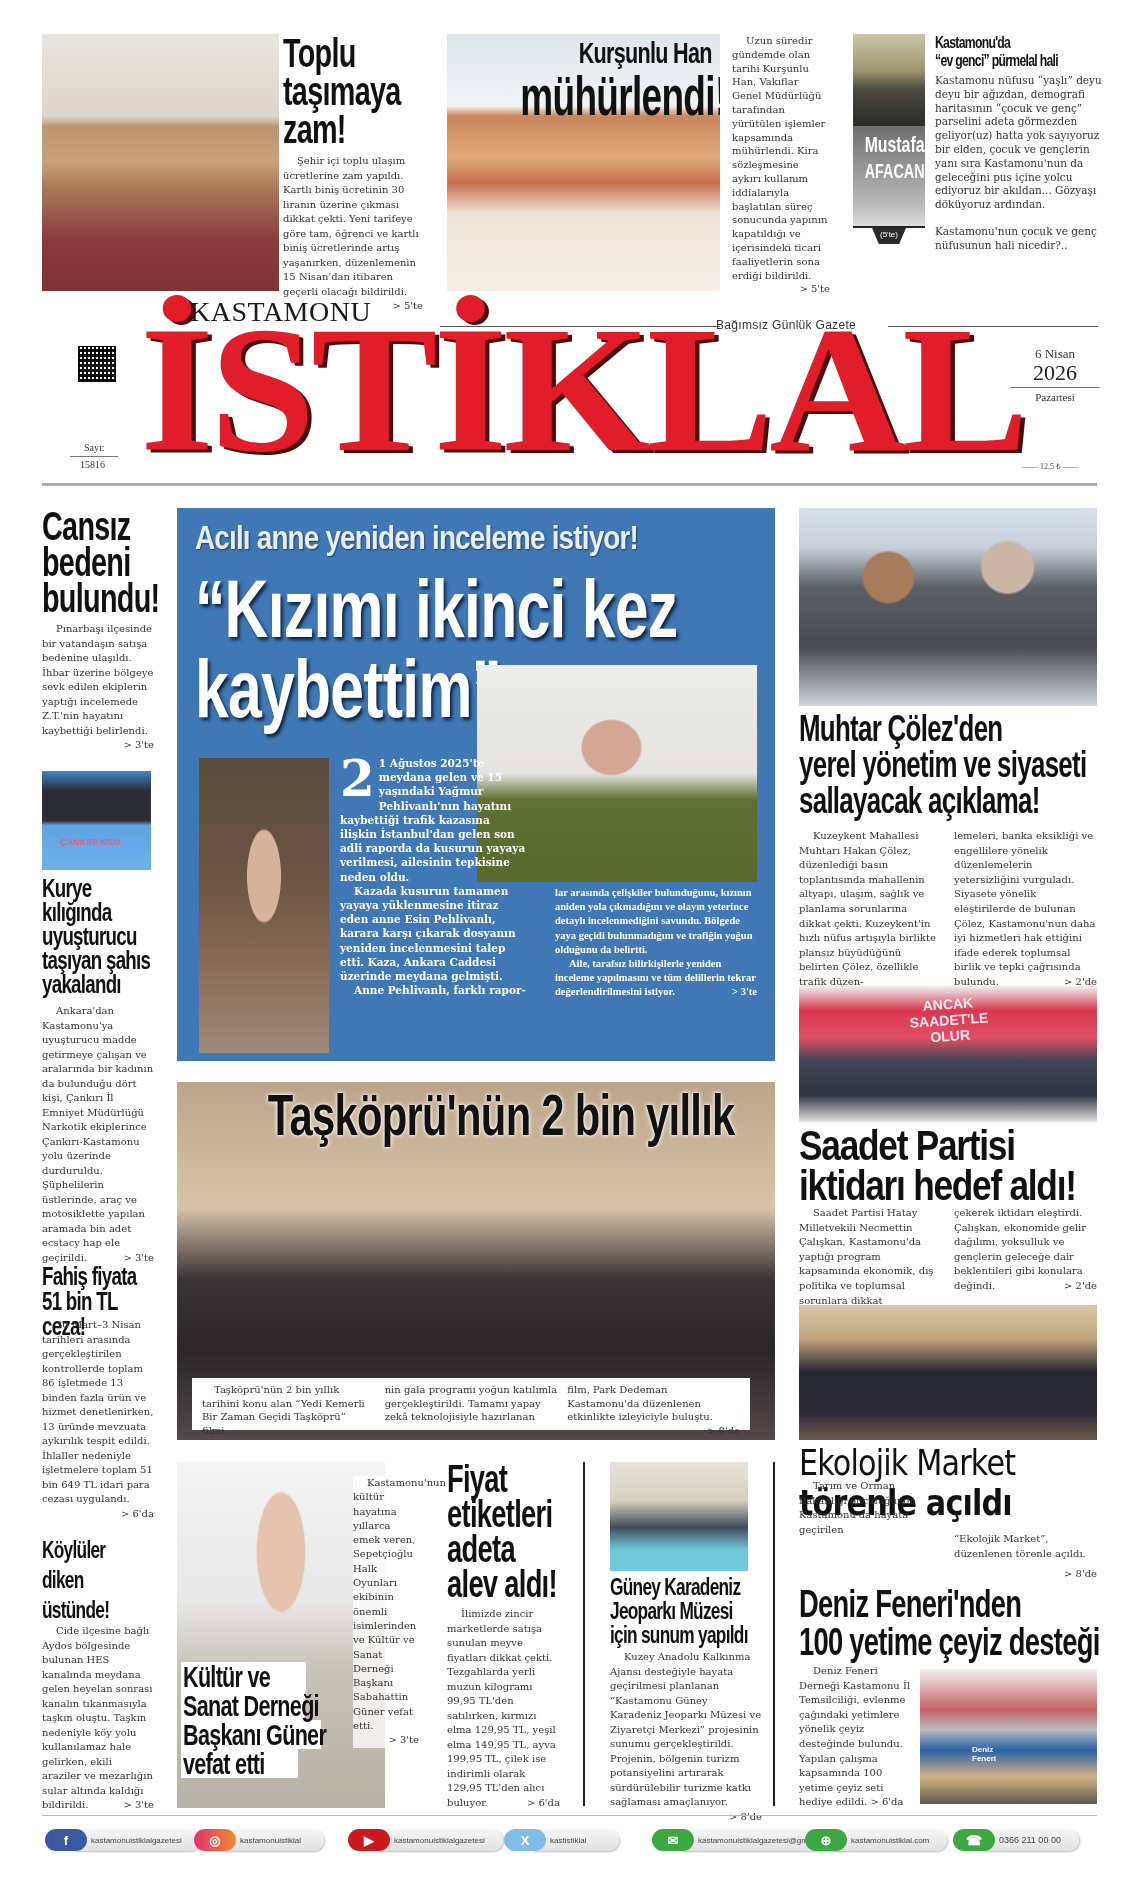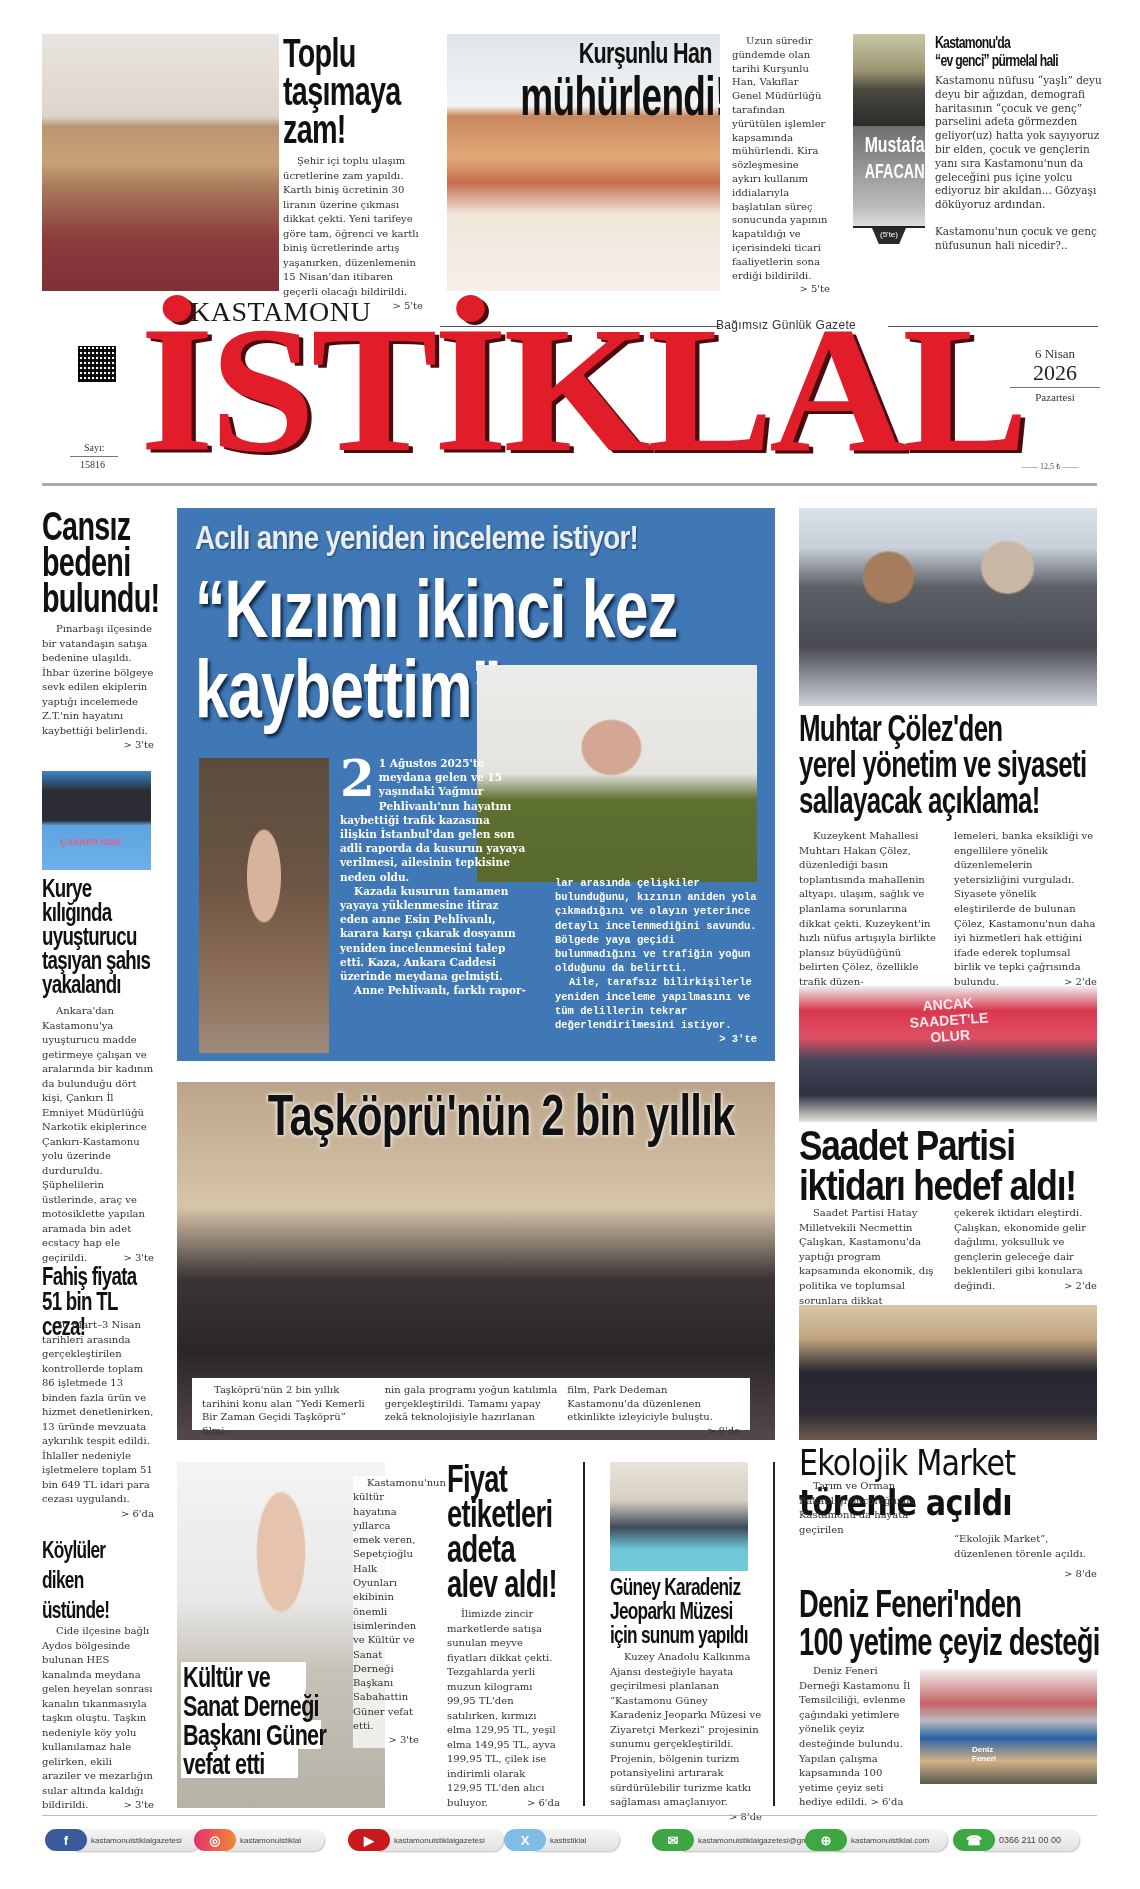--- a/index.html
+++ b/index.html
@@ -121,21 +121,21 @@
   <div class="hl" style="position:absolute;left:18px;top:12px;font-size:34px;color:#e8edf2;text-shadow:1px 1px 2px #1e3d5e;white-space:nowrap"><span class="cond" style="transform:scaleX(.82)">Acılı anne yeniden inceleme istiyor!</span></div>
   <div class="hl" style="position:absolute;left:18px;top:60px;font-size:82px;color:#fff;text-shadow:3px 3px 4px #0d2440;white-space:nowrap"><span class="cond" style="transform:scaleX(.74)">“Kızımı ikinci kez</span></div>
   <div class="hl" style="position:absolute;left:18px;top:140px;font-size:82px;color:#fff;text-shadow:3px 3px 4px #0d2440;white-space:nowrap"><span class="cond" style="transform:scaleX(.74)">kaybettim”</span></div>
   <div class="photo ph-mother" style="left:300px;top:157px;width:280px;height:217px"></div>
   <div class="photo ph-girl" style="left:22px;top:250px;width:130px;height:295px"></div>
   <div class="abs" style="left:163px;top:248px;width:190px;font-family:'DejaVu Serif',serif;font-weight:700;font-size:10.5px;line-height:14.2px;color:#fff">
     <span style="float:left;font-size:50px;line-height:42px;margin-right:4px;margin-top:2px">2</span><span>1 Ağustos 2025'te meydana gelen ve 15 yaşındaki Yağmur Pehlivanlı'nın hayatını kaybettiği trafik kazasına ilişkin İstanbul'dan gelen son adli raporda da kusurun yayaya verilmesi, ailesinin tepkisine neden oldu.</span>
     <div style="text-indent:14px">Kazada kusurun tamamen yayaya yüklenmesine itiraz eden anne Esin Pehlivanlı, karara karşı çıkarak dosyanın yeniden incelenmesini talep etti. Kaza, Ankara Caddesi üzerinde meydana gelmişti.</div>
     <div style="text-indent:14px">Anne Pehlivanlı, farklı rapor-</div>
   </div>
-  <div class="abs" style="left:378px;top:368px;width:202px;font-family:Liberation Mono, monospace;font-weight:700;font-size:10.5px;line-height:14.2px;color:#fff">
+  <div class="abs" style="left:378px;top:378px;width:202px;font-family:Liberation Serif, serif;font-weight:700;font-size:10.5px;line-height:14.2px;color:#fff">
     <div>lar arasında çelişkiler bulunduğunu, kızının aniden yola çıkmadığını ve olayın yeterince detaylı incelenmediğini savundu. Bölgede yaya geçidi bulunmadığını ve trafiğin yoğun olduğunu da belirtti.</div>
     <div style="text-indent:14px"><span>Aile, tarafsız bilirkişilerle yeniden inceleme yapılmasını ve tüm delillerin tekrar değerlendirilmesini istiyor.</span> <span class="ref">&gt; 3'te</span></div>
   </div>
 </div>
 
 <div class="photo ph-gala" style="left:177px;top:1082px;width:598px;height:358px">
   <div class="hl" style="position:absolute;left:0;width:598px;top:4px;text-align:center;font-size:58px;color:#111;text-shadow:0 0 6px #fff,0 0 3px #fff"><span style="display:inline-block;transform:scaleX(.72);transform-origin:center top;white-space:nowrap">Taşköprü'nün 2 bin yıllık</span></div>
   <div class="abs" style="left:15px;top:296px;width:558px;height:52px;background:#fff;display:flex;gap:10px;padding:5px 10px;font-family:'DejaVu Serif',serif;font-size:10px;line-height:13.5px;color:#333">
     <div style="flex:1;text-indent:12px">Taşköprü'nün 2 bin yıllık tarihini konu alan “Yedi Kemerli Bir Zaman Geçidi Taşköprü” filmi-</div>
     <div style="flex:1">nin gala programı yoğun katılımla gerçekleştirildi. Tamamı yapay zekâ teknolojisiyle hazırlanan</div>
@@ -214,21 +214,21 @@
     <div style="text-align:right;margin-top:6px">&gt; 8'de</div>
   </div>
 
 <div class="abs" style="left:799px;top:1585px;width:300px">
   <div class="hl" style="font-size:38px;line-height:38px"><span class="cond">Deniz Feneri'nden</span></div>
   <div class="hl" style="font-size:38px;line-height:38px"><span class="cond">100 yetime çeyiz desteği</span></div>
 </div>
 <div class="abs body" style="left:799px;top:1664px;width:120px;font-size:10px;line-height:14.6px">
     <p><span>Deniz Feneri Derneği Kastamonu İl Temsilciliği, evlenme çağındaki yetimlere yönelik çeyiz desteğinde bulundu. Yapılan çalışma kapsamında 100 yetime çeyiz seti hediye edildi.</span> <span>&gt; 6'da</span></p>
   </div>
-<div class="photo ph-deniz" style="left:920px;top:1669px;width:177px;height:115px">
+<div class="photo ph-deniz" style="left:920px;top:1669px;width:177px;height:135px">
   <div style="position:absolute;left:52px;top:76px;color:#fff;font-family:'Liberation Sans',sans-serif;font-weight:700;font-size:8px;width:30px;line-height:9px">Deniz Feneri</div>
 </div>
 
 <div class="abs" style="left:42px;top:1815px;width:1055px;height:1px;background:#bbb"></div>
 
 <div class="social" style="left:45px">
   <div class="sbtn" style="background:#3b5a9e">f</div>
   <div class="stext">kastamonuistiklalgazetesi</div>
 </div>
 <div class="social" style="left:194px">

